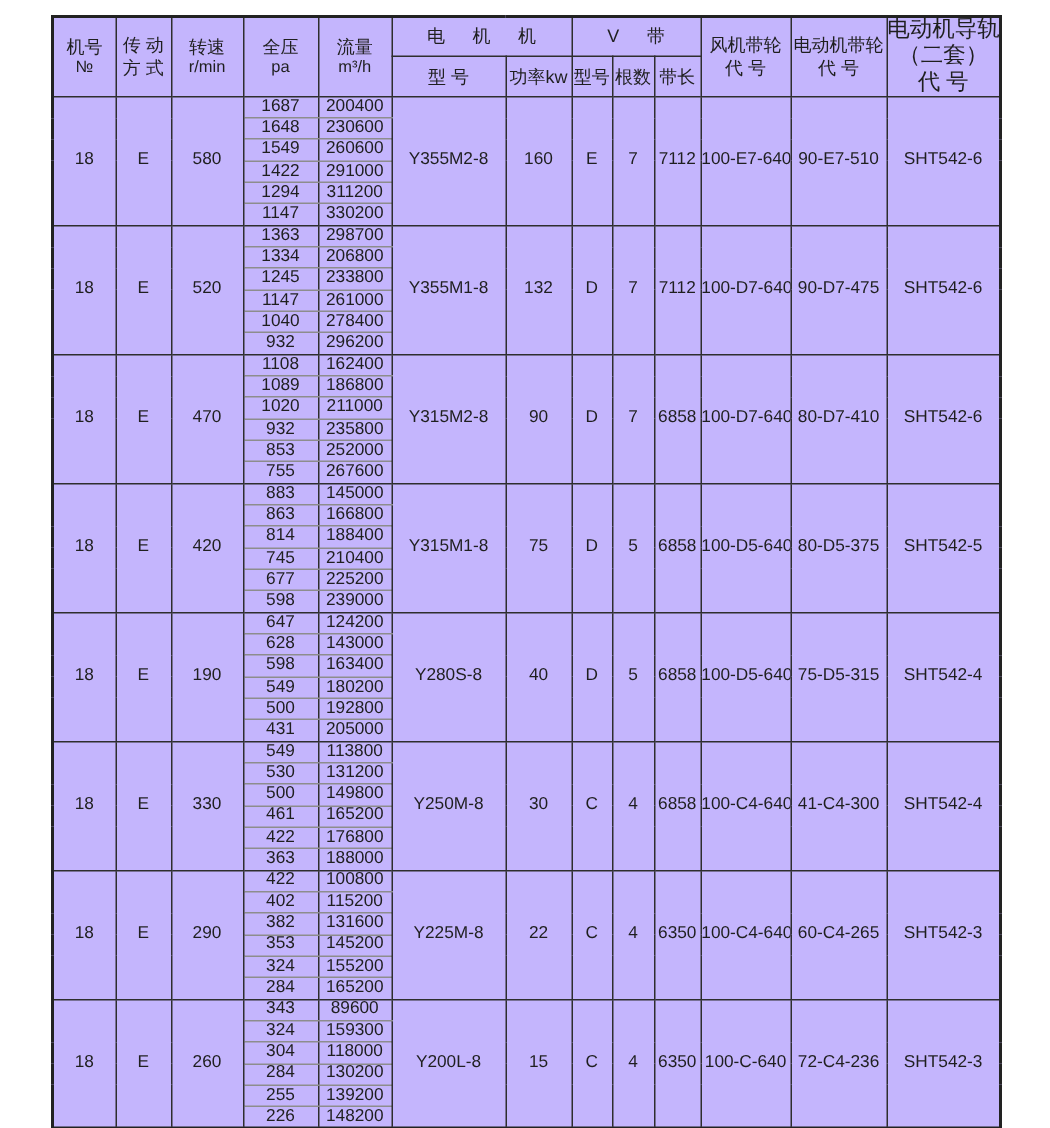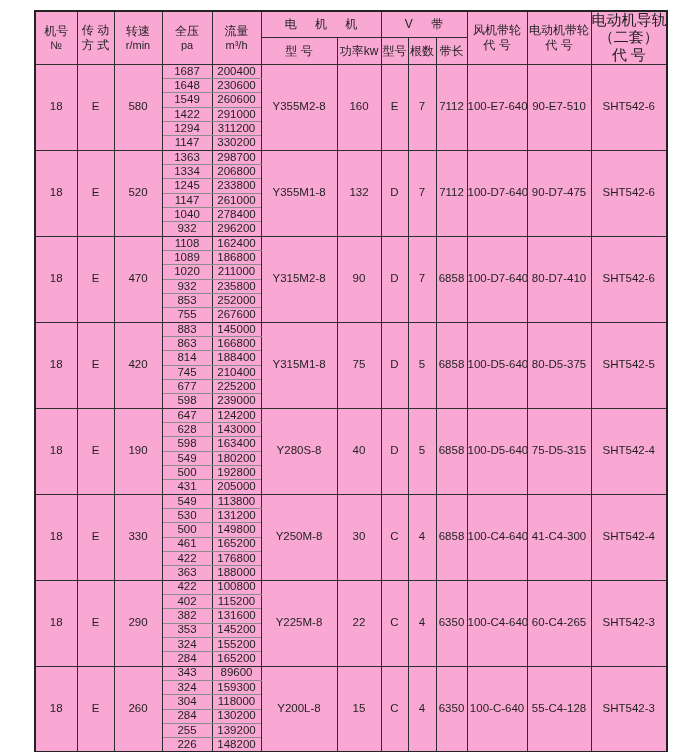--- a/index.html
+++ b/index.html
@@ -10,21 +10,21 @@
     color:#1f1f1f;
     -webkit-font-smoothing:antialiased;
   }
   .page{width:700px;height:752px;position:relative;}
   table.spec{
     border-collapse:collapse;
     table-layout:fixed;
     width:634px;
     margin:10px 0 0 34px;
     border:2px solid #222;
-    background:#f9a8d4;
+    background:#c4b5fd;
   }
   td,th{
     border:1px solid #2e2e2e;
     padding:0;
     text-align:center;
     vertical-align:middle;
     font-weight:normal;
     overflow:hidden;
     white-space:nowrap;
   }
@@ -373,21 +373,21 @@
           <td rowspan="6">E</td>
           <td rowspan="6">260</td>
           <td class="lb">343</td>
           <td class="lb">89600</td>
           <td rowspan="6">Y200L-8</td>
           <td rowspan="6">15</td>
           <td rowspan="6">C</td>
           <td rowspan="6">4</td>
           <td rowspan="6">6350</td>
           <td rowspan="6">100-C-640</td>
-          <td rowspan="6">55-C4-128</td>
+          <td rowspan="6">72-C4-236</td>
           <td rowspan="6">SHT542-3</td>
         </tr>
         <tr>
           <td class="lt lb">324</td>
           <td class="lt lb">159300</td>
         </tr>
         <tr>
           <td class="lt lb">304</td>
           <td class="lt lb">118000</td>
         </tr>

